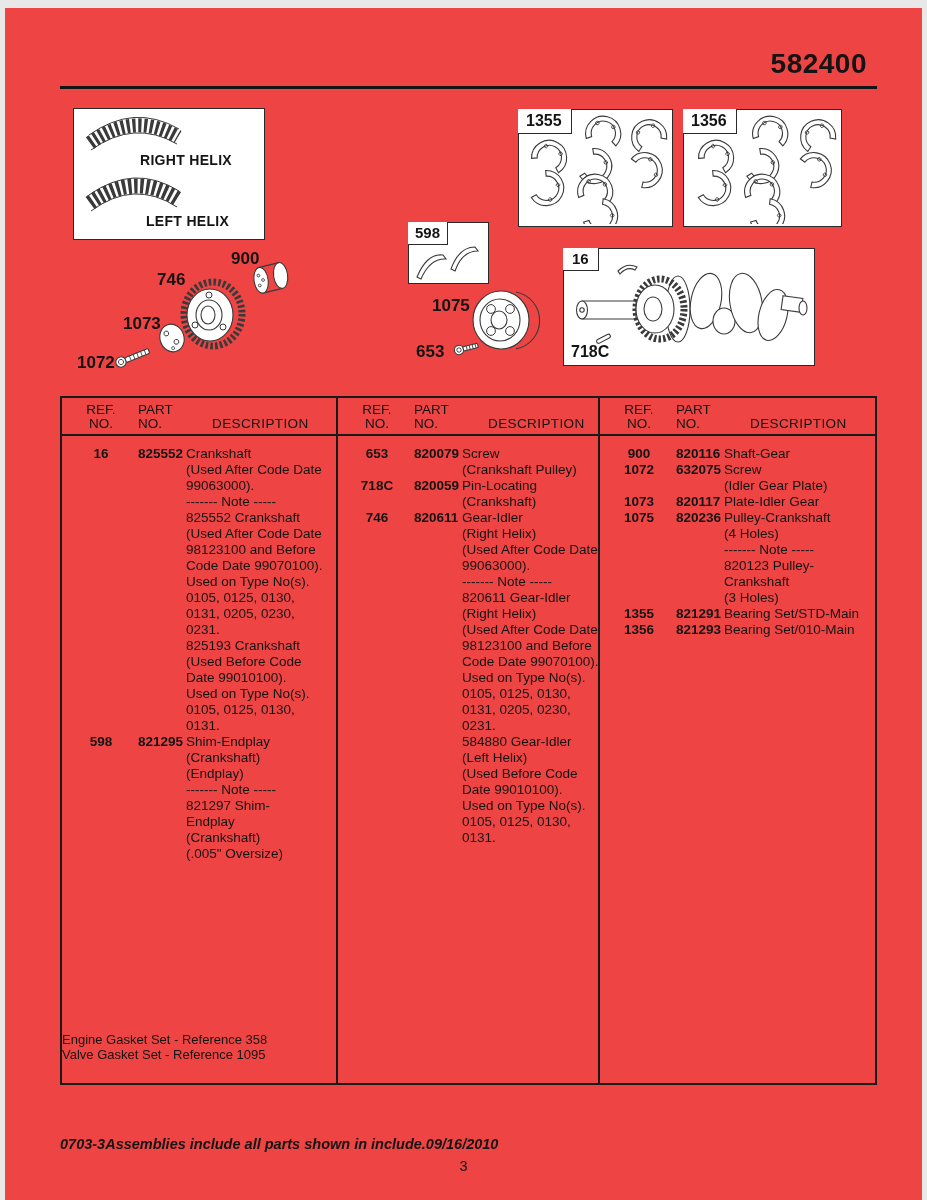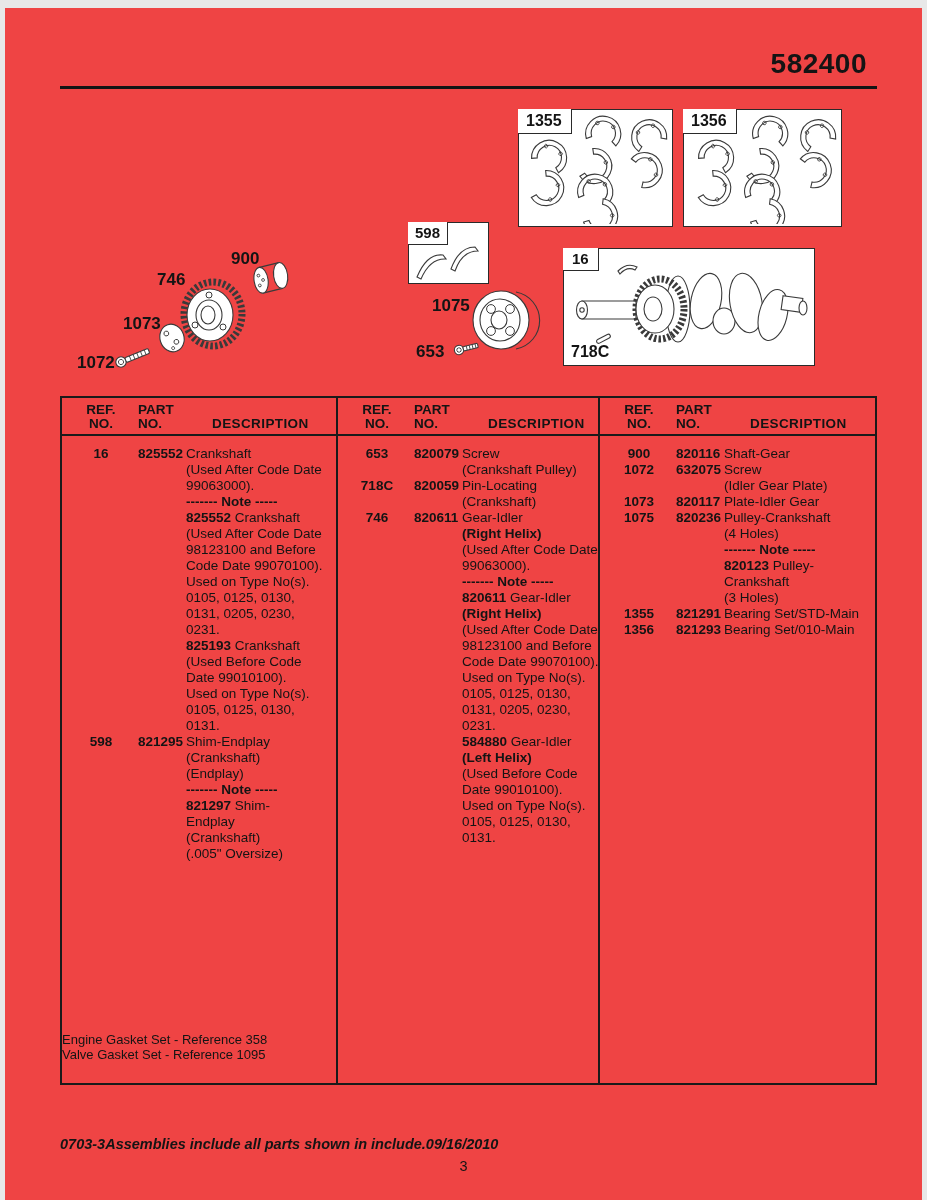--- a/index.html
+++ b/index.html
@@ -18,46 +18,60 @@
   .helix-label{position:absolute;font-weight:bold;font-size:14px;letter-spacing:0.3px;}
   svg{position:absolute;}
   svg *{vector-effect:non-scaling-stroke;}
 
   
   .parts-table{position:absolute;left:55px;top:388px;width:817px;height:689px;border:2px solid #1a1a1a;
                box-sizing:border-box;display:grid;grid-template-columns:276px 262px 1fr;}
   .pt-col{border-right:2px solid #1a1a1a;box-sizing:border-box;overflow:hidden;}
   .pt-col:last-child{border-right:none;}
   .pt-header{border-bottom:2px solid #1a1a1a;padding:5px 0 4px;box-sizing:border-box;height:38px;font-size:13.5px;line-height:14px;}
-  .pt-hrow{display:grid;grid-template-columns:62px 52px 1fr;padding-left:8px;font-weight:bold;}
+  .pt-hrow{display:grid;grid-template-columns:62px 52px 1fr;padding-left:8px;}
   .pt-hrow .h-ref{text-align:center;}
   .pt-hrow .h-part{text-align:left;padding-left:6px;}
   .pt-hrow .h-desc{padding-left:28px;letter-spacing:0.4px;}
   .pt-body{padding:10px 0 0 8px;font-size:13.5px;line-height:16px;}
   .row{display:grid;grid-template-columns:62px 52px 1fr;}
   .cell-ref{text-align:center;font-weight:bold;}
   .cell-part{font-weight:bold;padding-left:6px;}
   .cell-desc{padding-left:2px;}
   .dline{white-space:nowrap;}
-  .dline b{font-weight:bold;}
+  .dline b{font-weight:normal;}
 
   
   .footnotes{position:absolute;left:57px;top:1024px;font-size:13px;line-height:15px;}
   .footer-bar{position:absolute;left:55px;top:1128px;width:817px;display:flex;justify-content:flex-start;
               font-size:14.5px;font-weight:bold;font-style:italic;}
   .page-num{position:absolute;left:0;top:1150px;width:100%;text-align:center;font-size:14.5px;}
 </style>
 </head>
 <body>
 
 <div class="page">
 
   <div class="doc-title">582400</div>
   <div class="title-rule"></div>
 
+  <div class="frame" style="left:68px;top:100px;width:192px;height:132px;">
+    <svg style="left:10px;top:6px;" width="100" height="38" viewBox="0 0 100 38">
+      <path d="M6,28 Q50,-4 94,22" fill="none" stroke="#3a3a3a" stroke-width="14" stroke-dasharray="3.2,2.6"></path>
+      <path d="M5,20 Q50,-12 95,14" fill="none" stroke="#3a3a3a" stroke-width="1"></path>
+      <path d="M7,35 Q50,4 93,29" fill="none" stroke="#3a3a3a" stroke-width="1"></path>
+    </svg>
+    <div class="helix-label" style="left:66px;top:43px;">RIGHT HELIX</div>
+    <svg style="left:8px;top:64px;" width="104" height="42" viewBox="0 0 104 42">
+      <path d="M8,30 Q52,-2 96,26" fill="none" stroke="#3a3a3a" stroke-width="15" stroke-dasharray="3.4,2.6"></path>
+      <path d="M7,22 Q52,-10 97,18" fill="none" stroke="#3a3a3a" stroke-width="1"></path>
+      <path d="M9,38 Q52,6 95,34" fill="none" stroke="#3a3a3a" stroke-width="1"></path>
+    </svg>
+    <div class="helix-label" style="left:72px;top:104px;">LEFT HELIX</div>
+  </div>
 
   <div class="frame" style="left:513px;top:101px;width:155px;height:118px;">
     <div class="frame-label">1355</div>
     <svg style="left:0;top:0;" width="151" height="114" viewBox="0 0 151 114">
       <defs>
         <g id="shellA">
           <path d="M2.2,16.5 A13,13 0 1 1 24.8,16.5 L21.3,14.2 A9,9 0 1 0 5.7,14.2 Z" fill="#fff" stroke="#3a3a3a" stroke-width="1.1"></path>
           <circle cx="7.4" cy="3.4" r="1.3" fill="none" stroke="#3a3a3a" stroke-width="0.9"></circle>
           <circle cx="19.6" cy="3.4" r="1.3" fill="none" stroke="#3a3a3a" stroke-width="0.9"></circle>
         </g>

